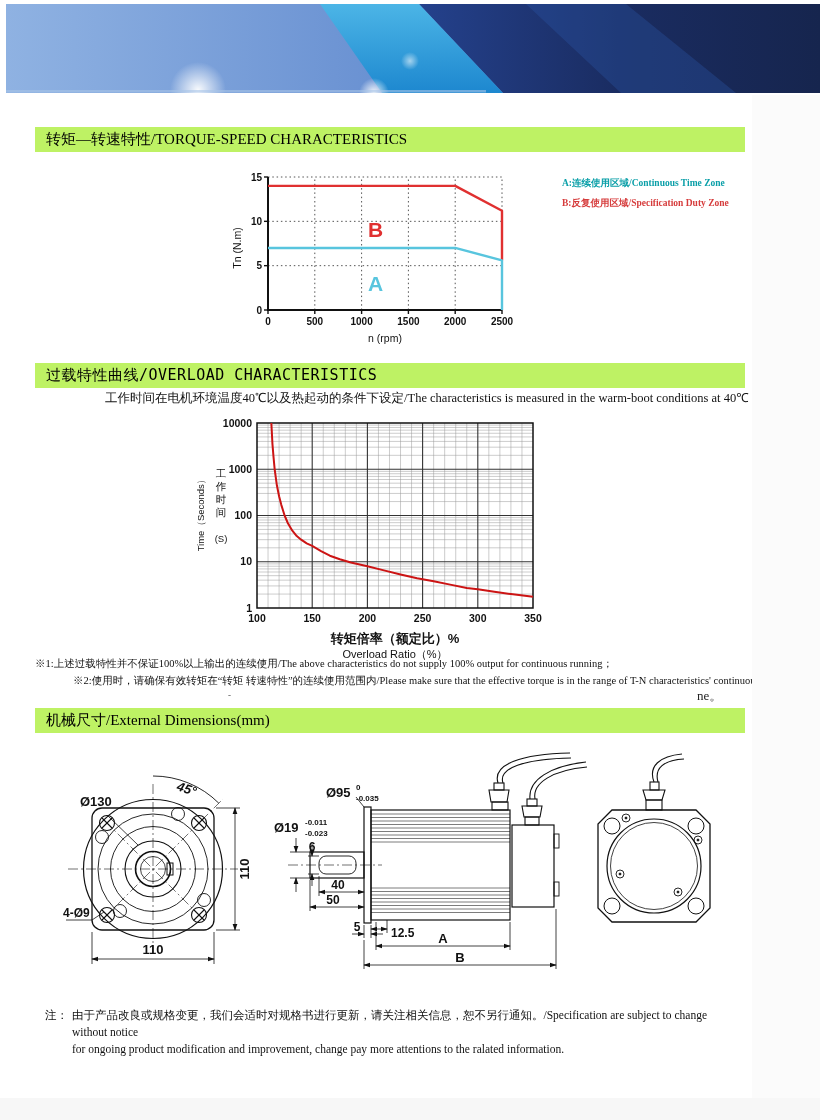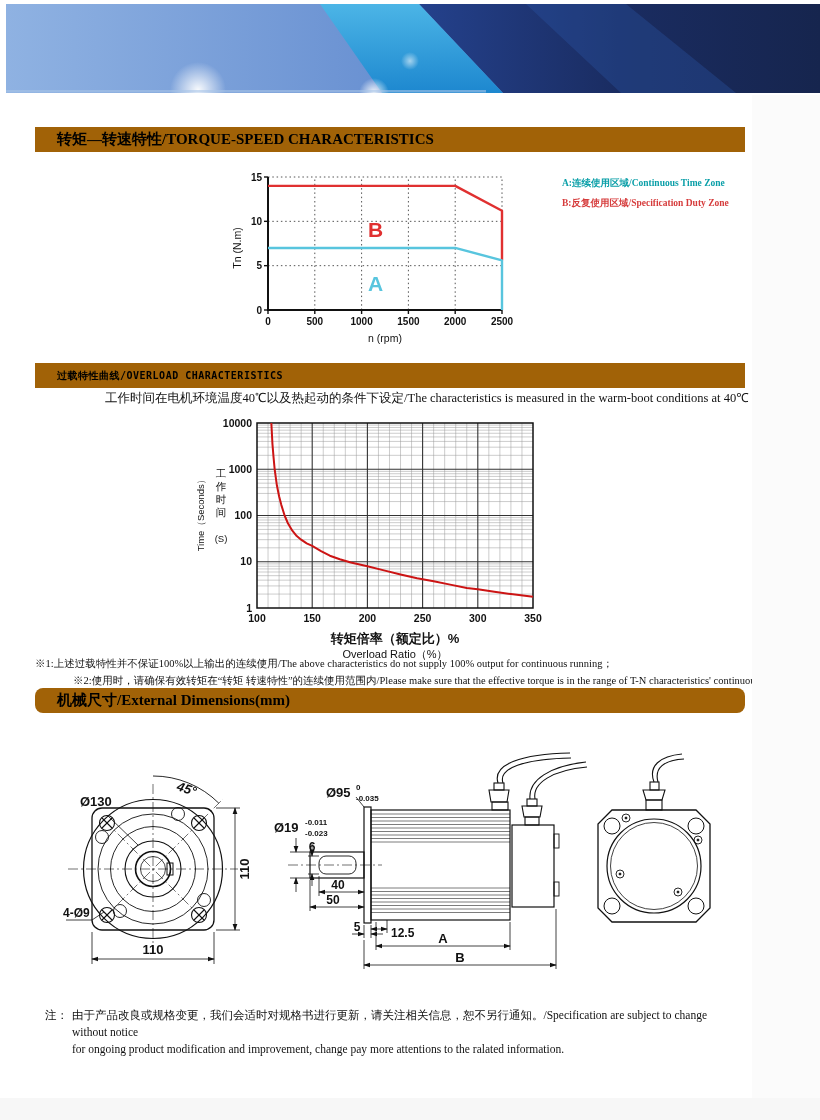--- a/index.html
+++ b/index.html
@@ -1,26 +1,26 @@
 <!DOCTYPE html>
 <html><head>
 <meta charset="utf-8">
 <style>
   html,body{margin:0;padding:0;background:#f6f6f6;}
   .page{position:relative;width:820px;height:1120px;background:#ffffff;overflow:hidden;
         font-family:"Liberation Serif",serif;color:#111;}
   .margin-right{position:absolute;left:752px;top:95px;width:68px;height:1005px;background:#fbfbfb;}
   .margin-bottom{position:absolute;left:0;top:1098px;width:820px;height:22px;background:#f7f7f7;}
   .banner{position:absolute;left:6px;top:4px;width:814px;height:89px;}
-  .sec-hdr{position:absolute;left:35px;width:710px;height:25px;background:#a16207;
-           display:flex;align-items:center;padding-left:22px;box-sizing:border-box;
-           font-weight:bold;font-size:15px;color:#000;}
+  .sec-hdr{position:absolute;left:35px;width:710px;height:25px;background:#bef264;
+           display:flex;align-items:center;padding-left:11px;box-sizing:border-box;
+           font-weight:normal;font-size:15px;color:#000;}
   .hdr-serif{font-family:"Liberation Serif",serif;}
-  .hdr-mono{font-family:"DejaVu Sans Mono",monospace;font-size:10px;letter-spacing:0.5px;}
-  #hdr1{top:127px;} #hdr2{top:363px;} #hdr3{top:688px;border-radius:8px;}
+  .hdr-mono{font-family:"DejaVu Sans Mono",monospace;font-size:15px;letter-spacing:0.5px;}
+  #hdr1{top:127px;} #hdr2{top:363px;} #hdr3{top:708px;}
   .subtitle{position:absolute;left:105px;top:389px;font-size:12.5px;}
   #chart1{position:absolute;left:230px;top:168px;}
   #chart2{position:absolute;left:190px;top:405px;}
   .legend{position:absolute;left:562px;top:173px;font-family:"Liberation Serif",serif;
           font-weight:bold;font-size:9.5px;line-height:20px;}
   .legend-a{color:#0a9fa8;} .legend-b{color:#d63c3c;}
   .note1{position:absolute;left:35px;top:657px;width:710px;text-align:left;font-size:10.5px;}
   .note2{position:absolute;left:73px;top:674px;font-size:10.5px;}
   .stray-dash{position:absolute;left:228px;top:690px;font-size:9px;color:#444;}
   .stray-ne{position:absolute;left:697px;top:687px;font-size:13px;color:#222;}

